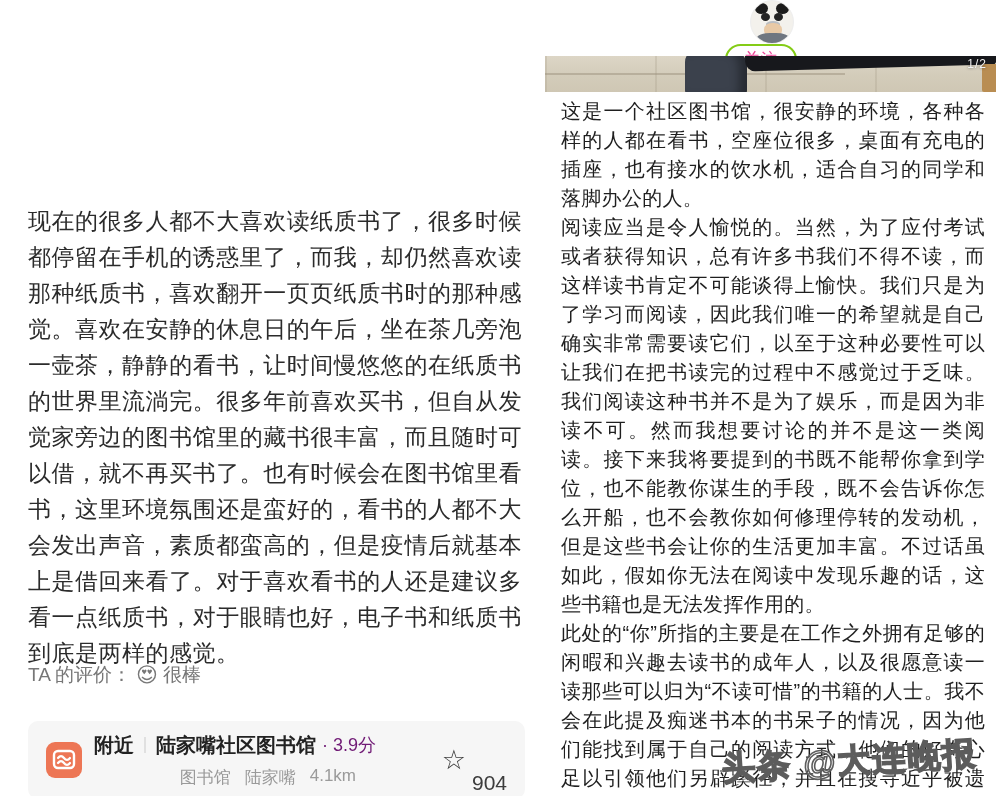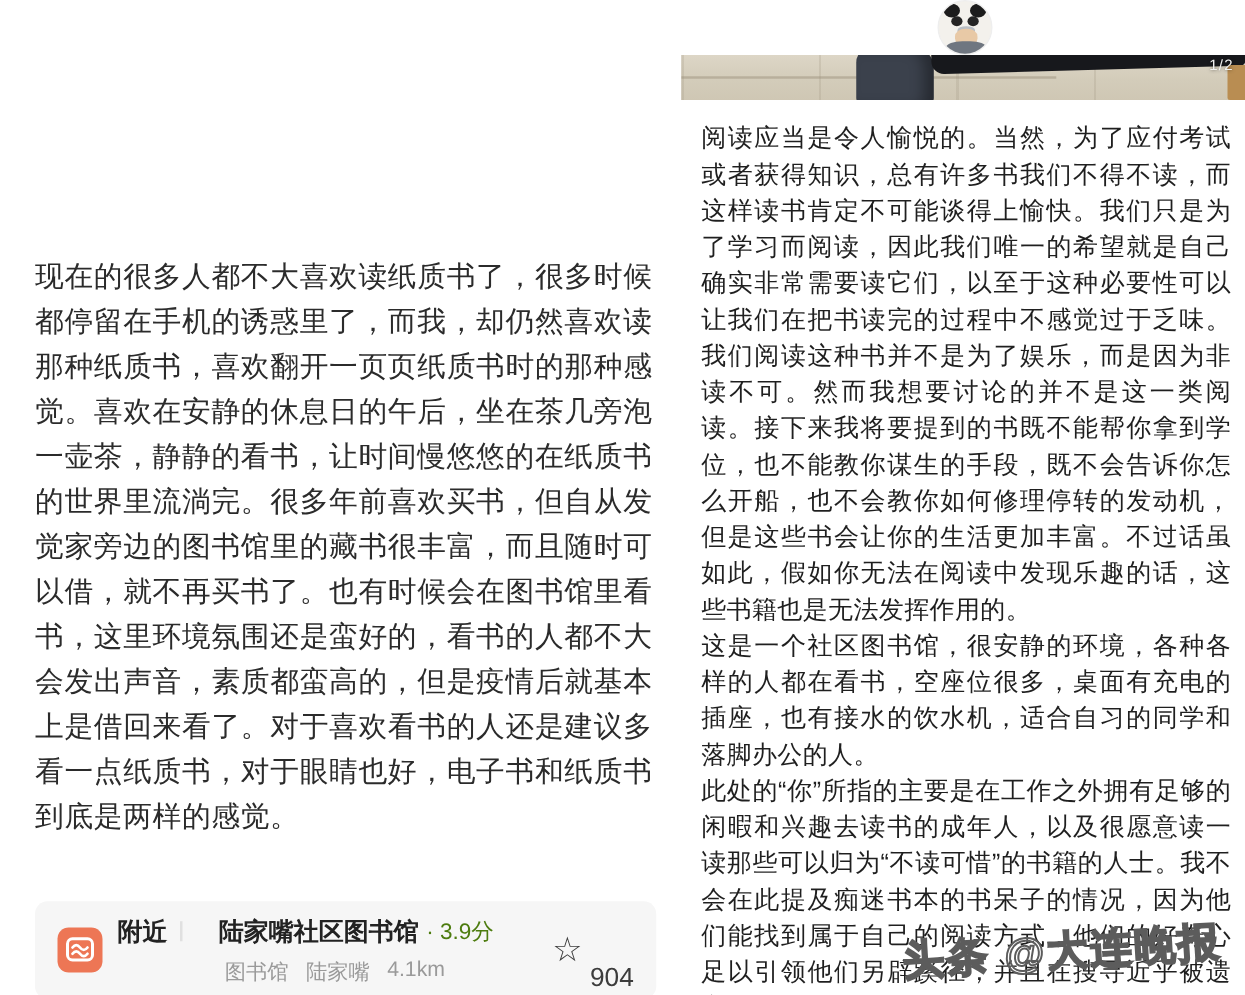--- a/index.html
+++ b/index.html
@@ -17,22 +17,22 @@
   .rating-value { color: #777; }
 
   .venue-card { position: absolute; top: 721px; left: 0; width: 497px; height: 78px;
     background: #f6f6f6; border-radius: 10px; display: flex; align-items: center; padding: 0 18px; }
   .venue-icon { width: 36px; height: 36px; border-radius: 9px; background: #ED7655;
     flex: 0 0 auto; display: flex; align-items: center; justify-content: center; margin-right: 12px; }
   .venue-main { flex: 1 1 auto; min-width: 0; }
   .venue-title-row { display: flex; align-items: center; font-size: 20px; color: #222; }
   .venue-tag { font-weight: bold; color: #222; }
   .venue-divider { width: 0; height: 16px; border-left: 2px solid #e0e0e0; margin: 0 10px; }
-  .venue-name { font-weight: bold; color: #222; margin-left: 19px; }
-  .venue-score { color: #4d7c0f; font-size: 18px; margin-left: 6px; }
+  .venue-name { font-weight: bold; color: #222; }
+  .venue-score { color: #701a75; font-size: 18px; margin-left: 6px; }
   .venue-sub { margin-top: 7px; font-size: 17px; color: #9a9a9a; display: flex; gap: 14px; justify-content: center; }
   .venue-fav { display: flex; align-items: center; gap: 6px; color: #3c3c3c; }
   .star-icon { font-size: 27px; line-height: 1; color: #3c3c3c; }
   .fav-count { font-size: 21px; color: #3c3c3c; margin-top: 46px; }
 
   
   .right-panel { position: absolute; left: 545px; top: 0; width: 451px; height: 796px; }
   .rp-header { position: absolute; top: 0; left: 0; width: 451px; height: 52px;
     display: flex; align-items: center; flex-direction: column; }
   .back-button { width: 30px; height: 40px; position: relative; margin-left: 14px; cursor: pointer; }
@@ -48,21 +48,21 @@
     background: #e8c9a6; border-radius: 45%; }
   .av-hair { position: absolute; left: 15px; top: 20px; width: 14px; height: 6px;
     background: #b9bec4; border-radius: 50% 50% 0 0; }
   .av-body { position: absolute; left: 6px; top: 32px; width: 32px; height: 12px; background: #6f7680; border-radius: 40% 40% 0 0; }
   .username { font-size: 20px; font-weight: bold; color: #111; margin-left: 12px; flex: 1 1 auto;
     white-space: nowrap; overflow: hidden; }
   .follow-button { flex: 0 0 auto; margin-right: 20px; border: 2px solid #84cc16; border-radius: 999px;
     background: #fff; color: #ec4899; font-size: 17px; padding: 5px 17px; line-height: 1;
     font-family: inherit; cursor: pointer; }
 
-  .photo-strip { position: absolute; top: 44px; left: 0; width: 451px; height: 36px; overflow: hidden;
+  .photo-strip { position: absolute; top: 56px; left: 0; width: 451px; height: 36px; overflow: hidden;
     background:
       repeating-linear-gradient(90deg, rgba(160,150,130,0.25) 0 2px, rgba(0,0,0,0) 2px 110px),
       linear-gradient(180deg, #ddd6c6 0%, #d3ccba 55%, #cfc7b4 100%); }
   .ps-plank-seam { position: absolute; left: 0; top: 17px; width: 300px; height: 2px; background: rgba(150,140,120,0.45); }
   .ps-chair { position: absolute; left: 140px; top: -6px; width: 62px; height: 48px;
     background: #3b414c; border-radius: 12px 16px 8px 8px; box-shadow: inset -8px 0 10px rgba(0,0,0,0.35); }
   .ps-table { position: absolute; left: 200px; top: -14px; width: 251px; height: 26px;
     background: #17181c; transform: rotate(-1.6deg); border-radius: 0 0 4px 10px; }
   .ps-leg { position: absolute; right: 0px; top: 8px; width: 14px; height: 28px;
     background: #b98d52; border-radius: 3px 0 0 2px; }
@@ -80,20 +80,25 @@
     transform: rotate(-3.5deg); pointer-events: none; }
 </style>
 </head>
 <body>
 
 <div class="stage">
 
   <div class="left-panel">
     <div class="review-text">现在的很多人都不大喜欢读纸质书了，很多时候都停留在手机的诱惑里了，而我，却仍然喜欢读那种纸质书，喜欢翻开一页页纸质书时的那种感觉。喜欢在安静的休息日的午后，坐在茶几旁泡一壶茶，静静的看书，让时间慢悠悠的在纸质书的世界里流淌完。很多年前喜欢买书，但自从发觉家旁边的图书馆里的藏书很丰富，而且随时可以借，就不再买书了。也有时候会在图书馆里看书，这里环境氛围还是蛮好的，看书的人都不大会发出声音，素质都蛮高的，但是疫情后就基本上是借回来看了。对于喜欢看书的人还是建议多看一点纸质书，对于眼睛也好，电子书和纸质书到底是两样的感觉。</div>
 
+    <div class="rating-row">
+      <span>TA 的评价：</span>
+      <span class="rating-emoji">😍</span>
+      <span class="rating-value">很棒</span>
+    </div>
 
     <div class="venue-card">
       <div class="venue-icon">
         <svg width="34" height="34" viewBox="0 0 34 34">
           <rect x="7" y="8" width="20" height="17" rx="4" fill="none" stroke="#ffffff" stroke-width="2.4"></rect>
           <path d="M11 15 c2 -2.6 4 -2.6 6 0 c2 2.6 4 2.6 6 0" fill="none" stroke="#ffffff" stroke-width="2.2" stroke-linecap="round"></path>
           <path d="M11 20 c2 -2.6 4 -2.6 6 0 c2 2.6 4 2.6 6 0" fill="none" stroke="#ffffff" stroke-width="2.2" stroke-linecap="round"></path>
         </svg>
       </div>
       <div class="venue-main">
@@ -136,20 +141,20 @@
 
     <div class="photo-strip">
       <div class="ps-plank-seam"></div>
       <div class="ps-chair"></div>
       <div class="ps-table"></div>
       <div class="ps-leg"></div>
       <div class="photo-badge">1/2</div>
     </div>
 
     <div class="rp-body">
+      <p>这是一个社区图书馆，很安静的环境，各种各样的人都在看书，空座位很多，桌面有充电的插座，也有接水的饮水机，适合自习的同学和落脚办公的人。</p>
       <p>阅读应当是令人愉悦的。当然，为了应付考试或者获得知识，总有许多书我们不得不读，而这样读书肯定不可能谈得上愉快。我们只是为了学习而阅读，因此我们唯一的希望就是自己确实非常需要读它们，以至于这种必要性可以让我们在把书读完的过程中不感觉过于乏味。我们阅读这种书并不是为了娱乐，而是因为非读不可。然而我想要讨论的并不是这一类阅读。接下来我将要提到的书既不能帮你拿到学位，也不能教你谋生的手段，既不会告诉你怎么开船，也不会教你如何修理停转的发动机，但是这些书会让你的生活更加丰富。不过话虽如此，假如你无法在阅读中发现乐趣的话，这些书籍也是无法发挥作用的。</p>
-      <p>这是一个社区图书馆，很安静的环境，各种各样的人都在看书，空座位很多，桌面有充电的插座，也有接水的饮水机，适合自习的同学和落脚办公的人。</p>
       <p>此处的“你”所指的主要是在工作之外拥有足够的闲暇和兴趣去读书的成年人，以及很愿意读一读那些可以归为“不读可惜”的书籍的人士。我不会在此提及痴迷书本的书呆子的情况，因为他们能找到属于自己的阅读方式，他们的好奇心足以引领他们另辟蹊径，并且在搜寻近乎被遗忘的佳作时自得其乐。我想要讨论的只是那些长久以来被</p>
     </div>
   </div>
 
   <div class="watermark">头条 @大连晚报</div>
 </div>
 
 </body></html>

